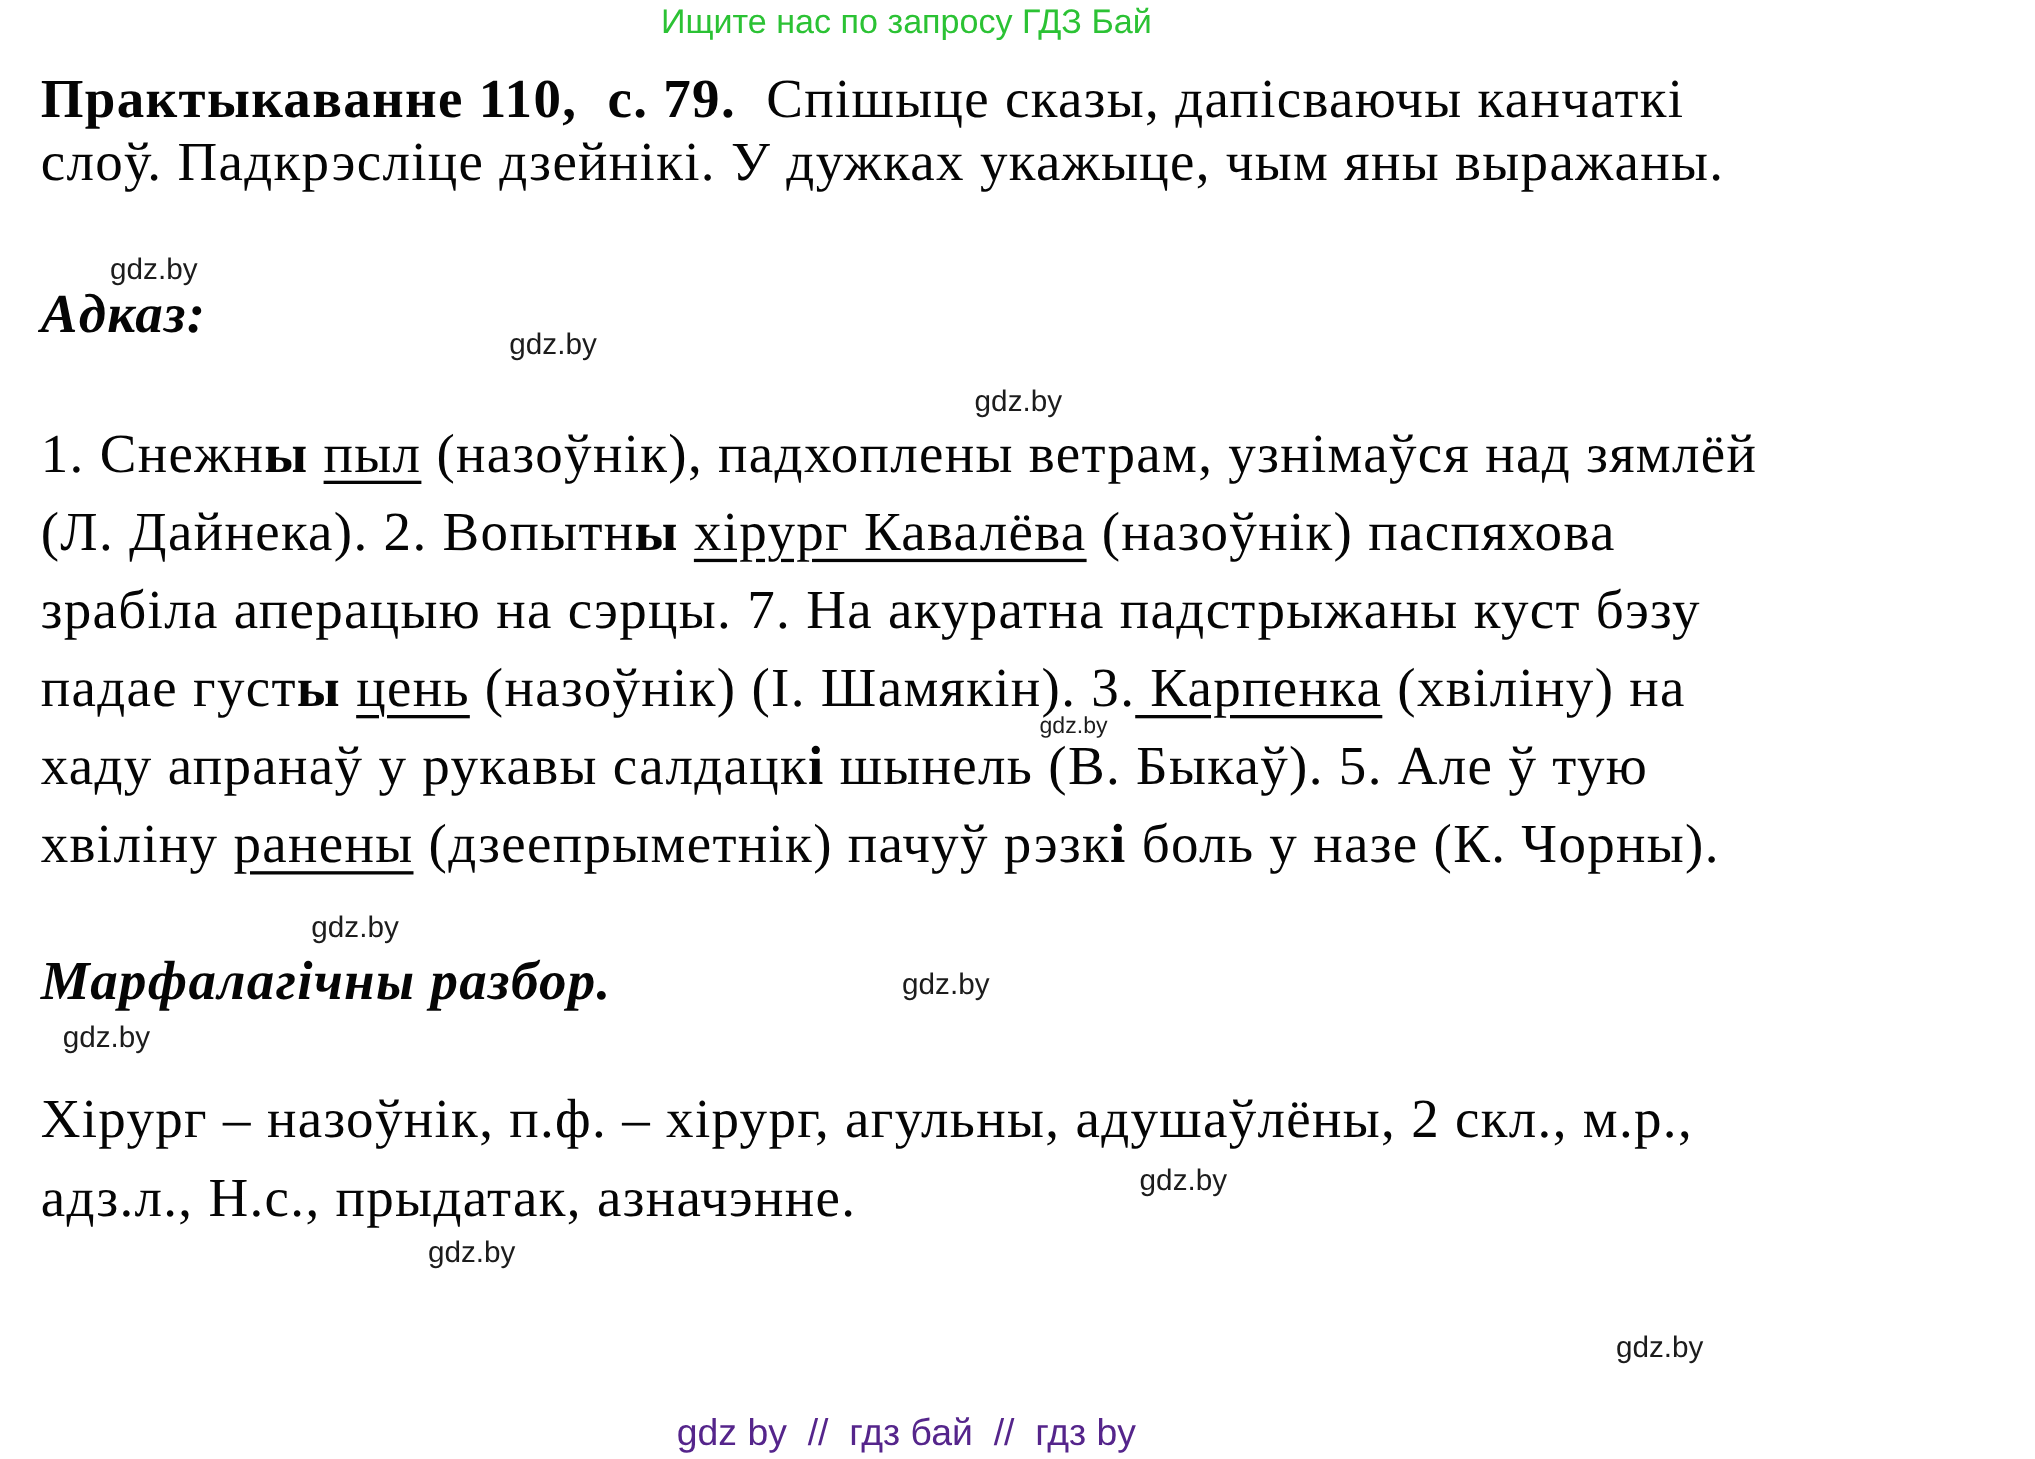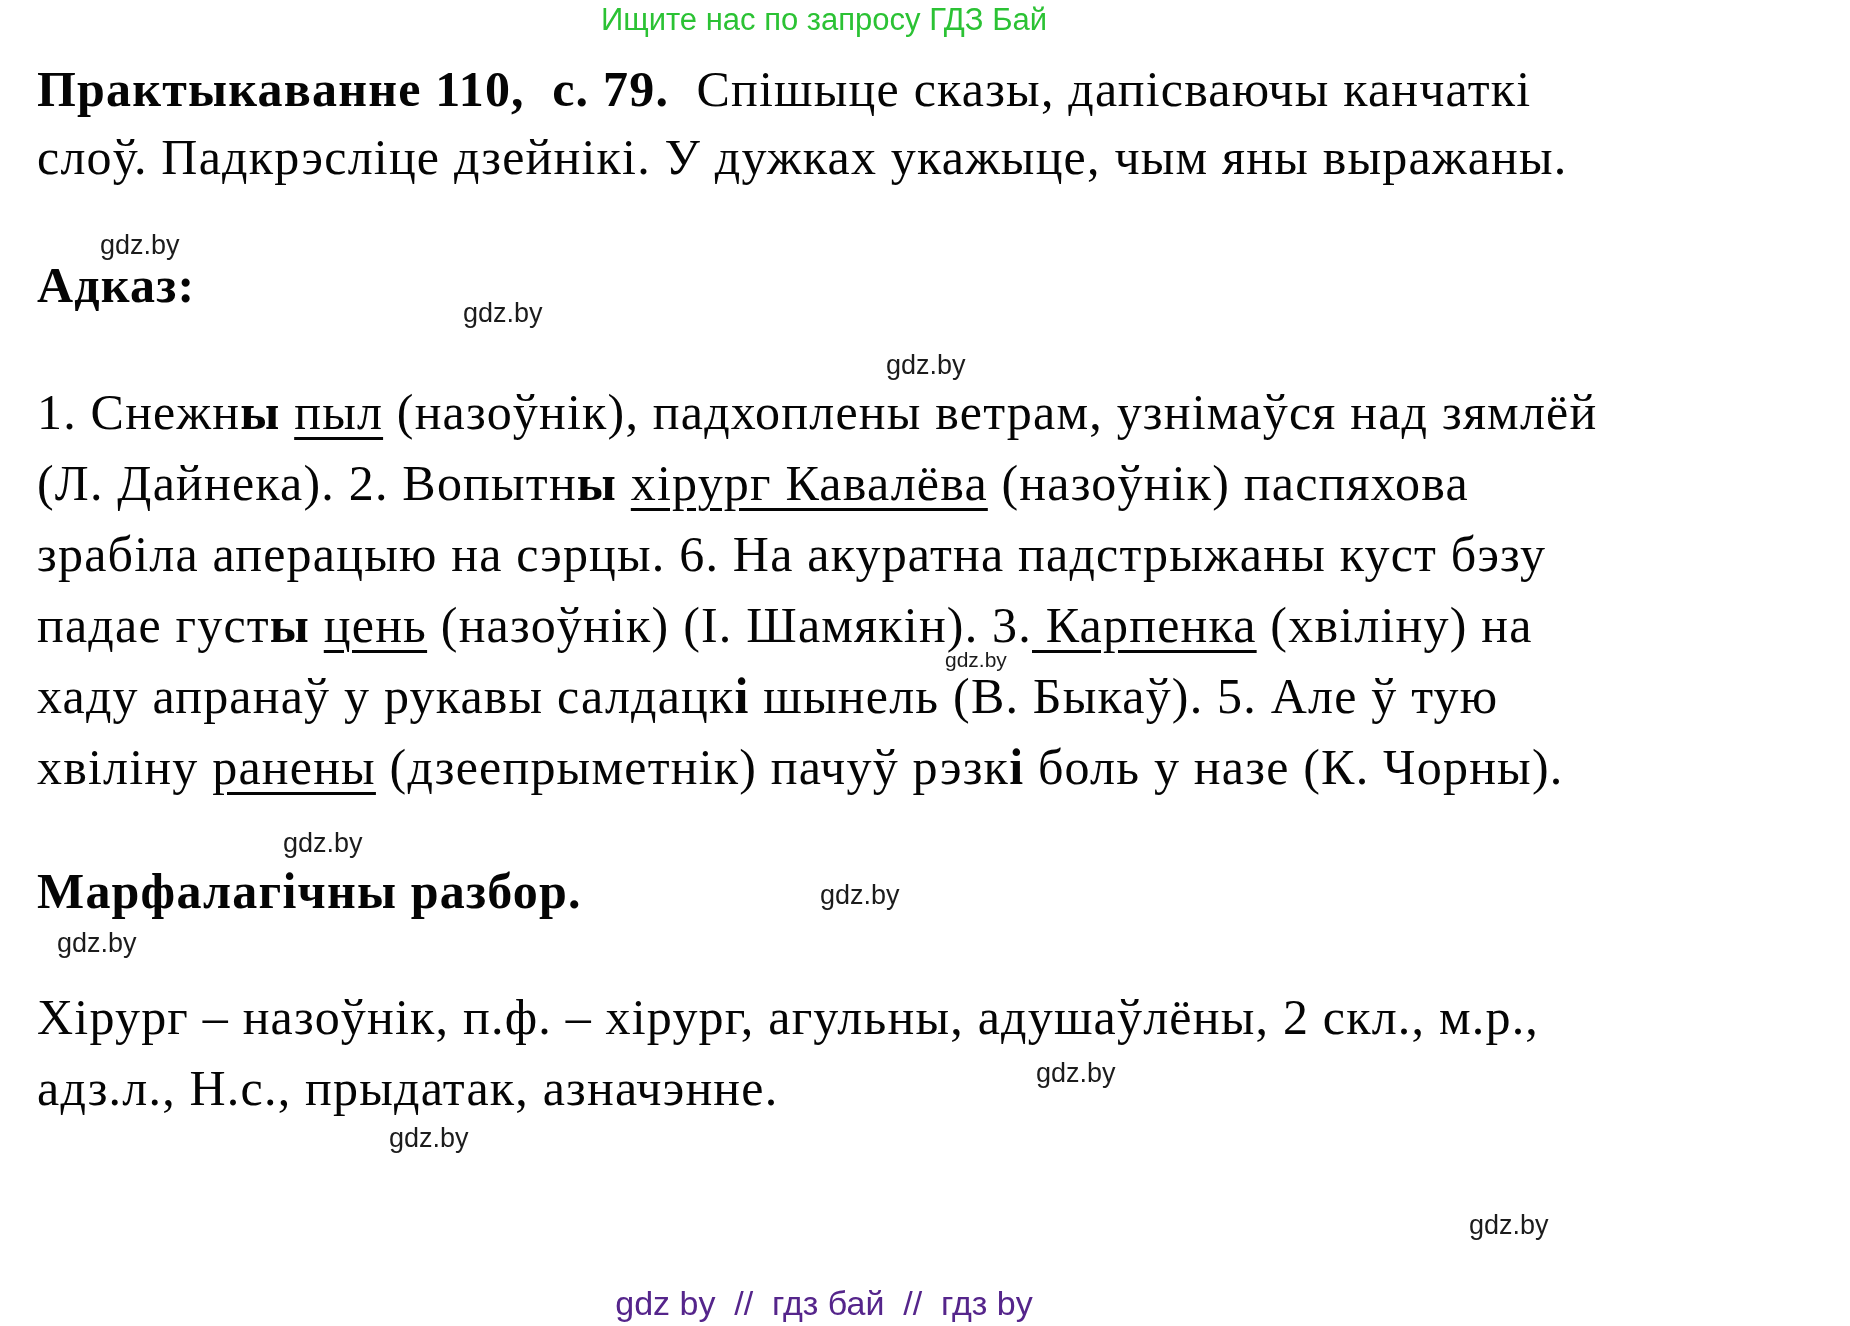--- a/index.html
+++ b/index.html
@@ -18,21 +18,21 @@
     font-size:31px;font-weight:400;
     white-space:pre;
   }
   .line{
     position:absolute;left:37px;
     font-size:50px;
     letter-spacing:1.2px;
     white-space:pre;
     line-height:1.1;
   }
-  .bold{font-weight:700;}
+  .bold{font-weight:700;font-style:italic;}
   .line .b{font-weight:700;}
   .line .u{
     text-decoration:underline;
     text-decoration-thickness:3px;
     text-underline-offset:8px;
   }
   .wm{
     position:absolute;
     font-family:"Liberation Sans", sans-serif;
     font-size:27px;
@@ -62,27 +62,27 @@
   <div class="wm" style="left:1740px;top:490px;">gdz.by</div>
   <div class="wm small" style="left:945px;top:648px;">gdz.by</div>
   <div class="wm" style="left:283px;top:828px;">gdz.by</div>
   <div class="wm" style="left:820px;top:880px;">gdz.by</div>
   <div class="wm" style="left:57px;top:928px;">gdz.by</div>
   <div class="wm" style="left:1036px;top:1058px;">gdz.by</div>
   <div class="wm" style="left:389px;top:1123px;">gdz.by</div>
   <div class="wm" style="left:1469px;top:1210px;">gdz.by</div>
 
   <div class="line" style="top:62px;"><span class="b">Практыкаванне 110,  с. 79.</span><span>  Спішыце сказы, дапісваючы канчаткі</span></div>
-  <div class="line" style="top:130px;text-align:center;"><span>слоў. Падкрэсліце дзейнікі. У дужках укажыце, чым яны выражаны.</span></div>
+  <div class="line" style="top:120px;text-align:center;"><span>слоў. Падкрэсліце дзейнікі. У дужках укажыце, чым яны выражаны.</span></div>
 
   <div class="line bold" style="top:258px;">Адказ:</div>
 
   <div class="line" style="top:385px;"><span>1. Снежн</span><span class="b">ы</span><span> </span><span class="u">пыл</span><span> (назоўнік), падхоплены ветрам, узнімаўся над зямлёй</span></div>
   <div class="line" style="top:456px;"><span>(Л. Дайнека). 2. Вопытн</span><span class="b">ы</span><span> </span><span class="u">хірург Кавалёва</span><span> (назоўнік) паспяхова</span></div>
-  <div class="line" style="top:527px;"><span>зрабіла аперацыю на сэрцы. 6. На акуратна падстрыжаны куст бэзу</span></div>
+  <div class="line" style="top:527px;"><span>зрабіла аперацыю на сэрцы. 7. На акуратна падстрыжаны куст бэзу</span></div>
   <div class="line" style="top:598px;"><span>падае густ</span><span class="b">ы</span><span> </span><span class="u">цень</span><span> (назоўнік) (І. Шамякін). 3.</span><span class="u"> Карпенка</span><span> (хвіліну) на</span></div>
   <div class="line" style="top:669px;"><span>хаду апранаў у рукавы салдацк</span><span class="b">і</span><span> шынель (В. Быкаў). 5. Але ў тую</span></div>
   <div class="line" style="top:740px;"><span>хвіліну </span><span class="u">ранены</span><span> (дзеепрыметнік) пачуў рэзк</span><span class="b">і</span><span> боль у назе (К. Чорны).</span></div>
 
   <div class="line bold" style="top:864px;">Марфалагічны разбор.</div>
   <div class="line" style="top:990px;"><span>Хірург – назоўнік, п.ф. – хірург, агульны, адушаўлёны, 2 скл., м.р.,</span></div>
   <div class="line" style="top:1061px;"><span>адз.л., Н.с., прыдатак, азначэнне.</span></div>
 
   <div class="footer" style="color: rgb(85, 37, 139);">gdz by  //  гдз бай  //  гдз by</div>
 

